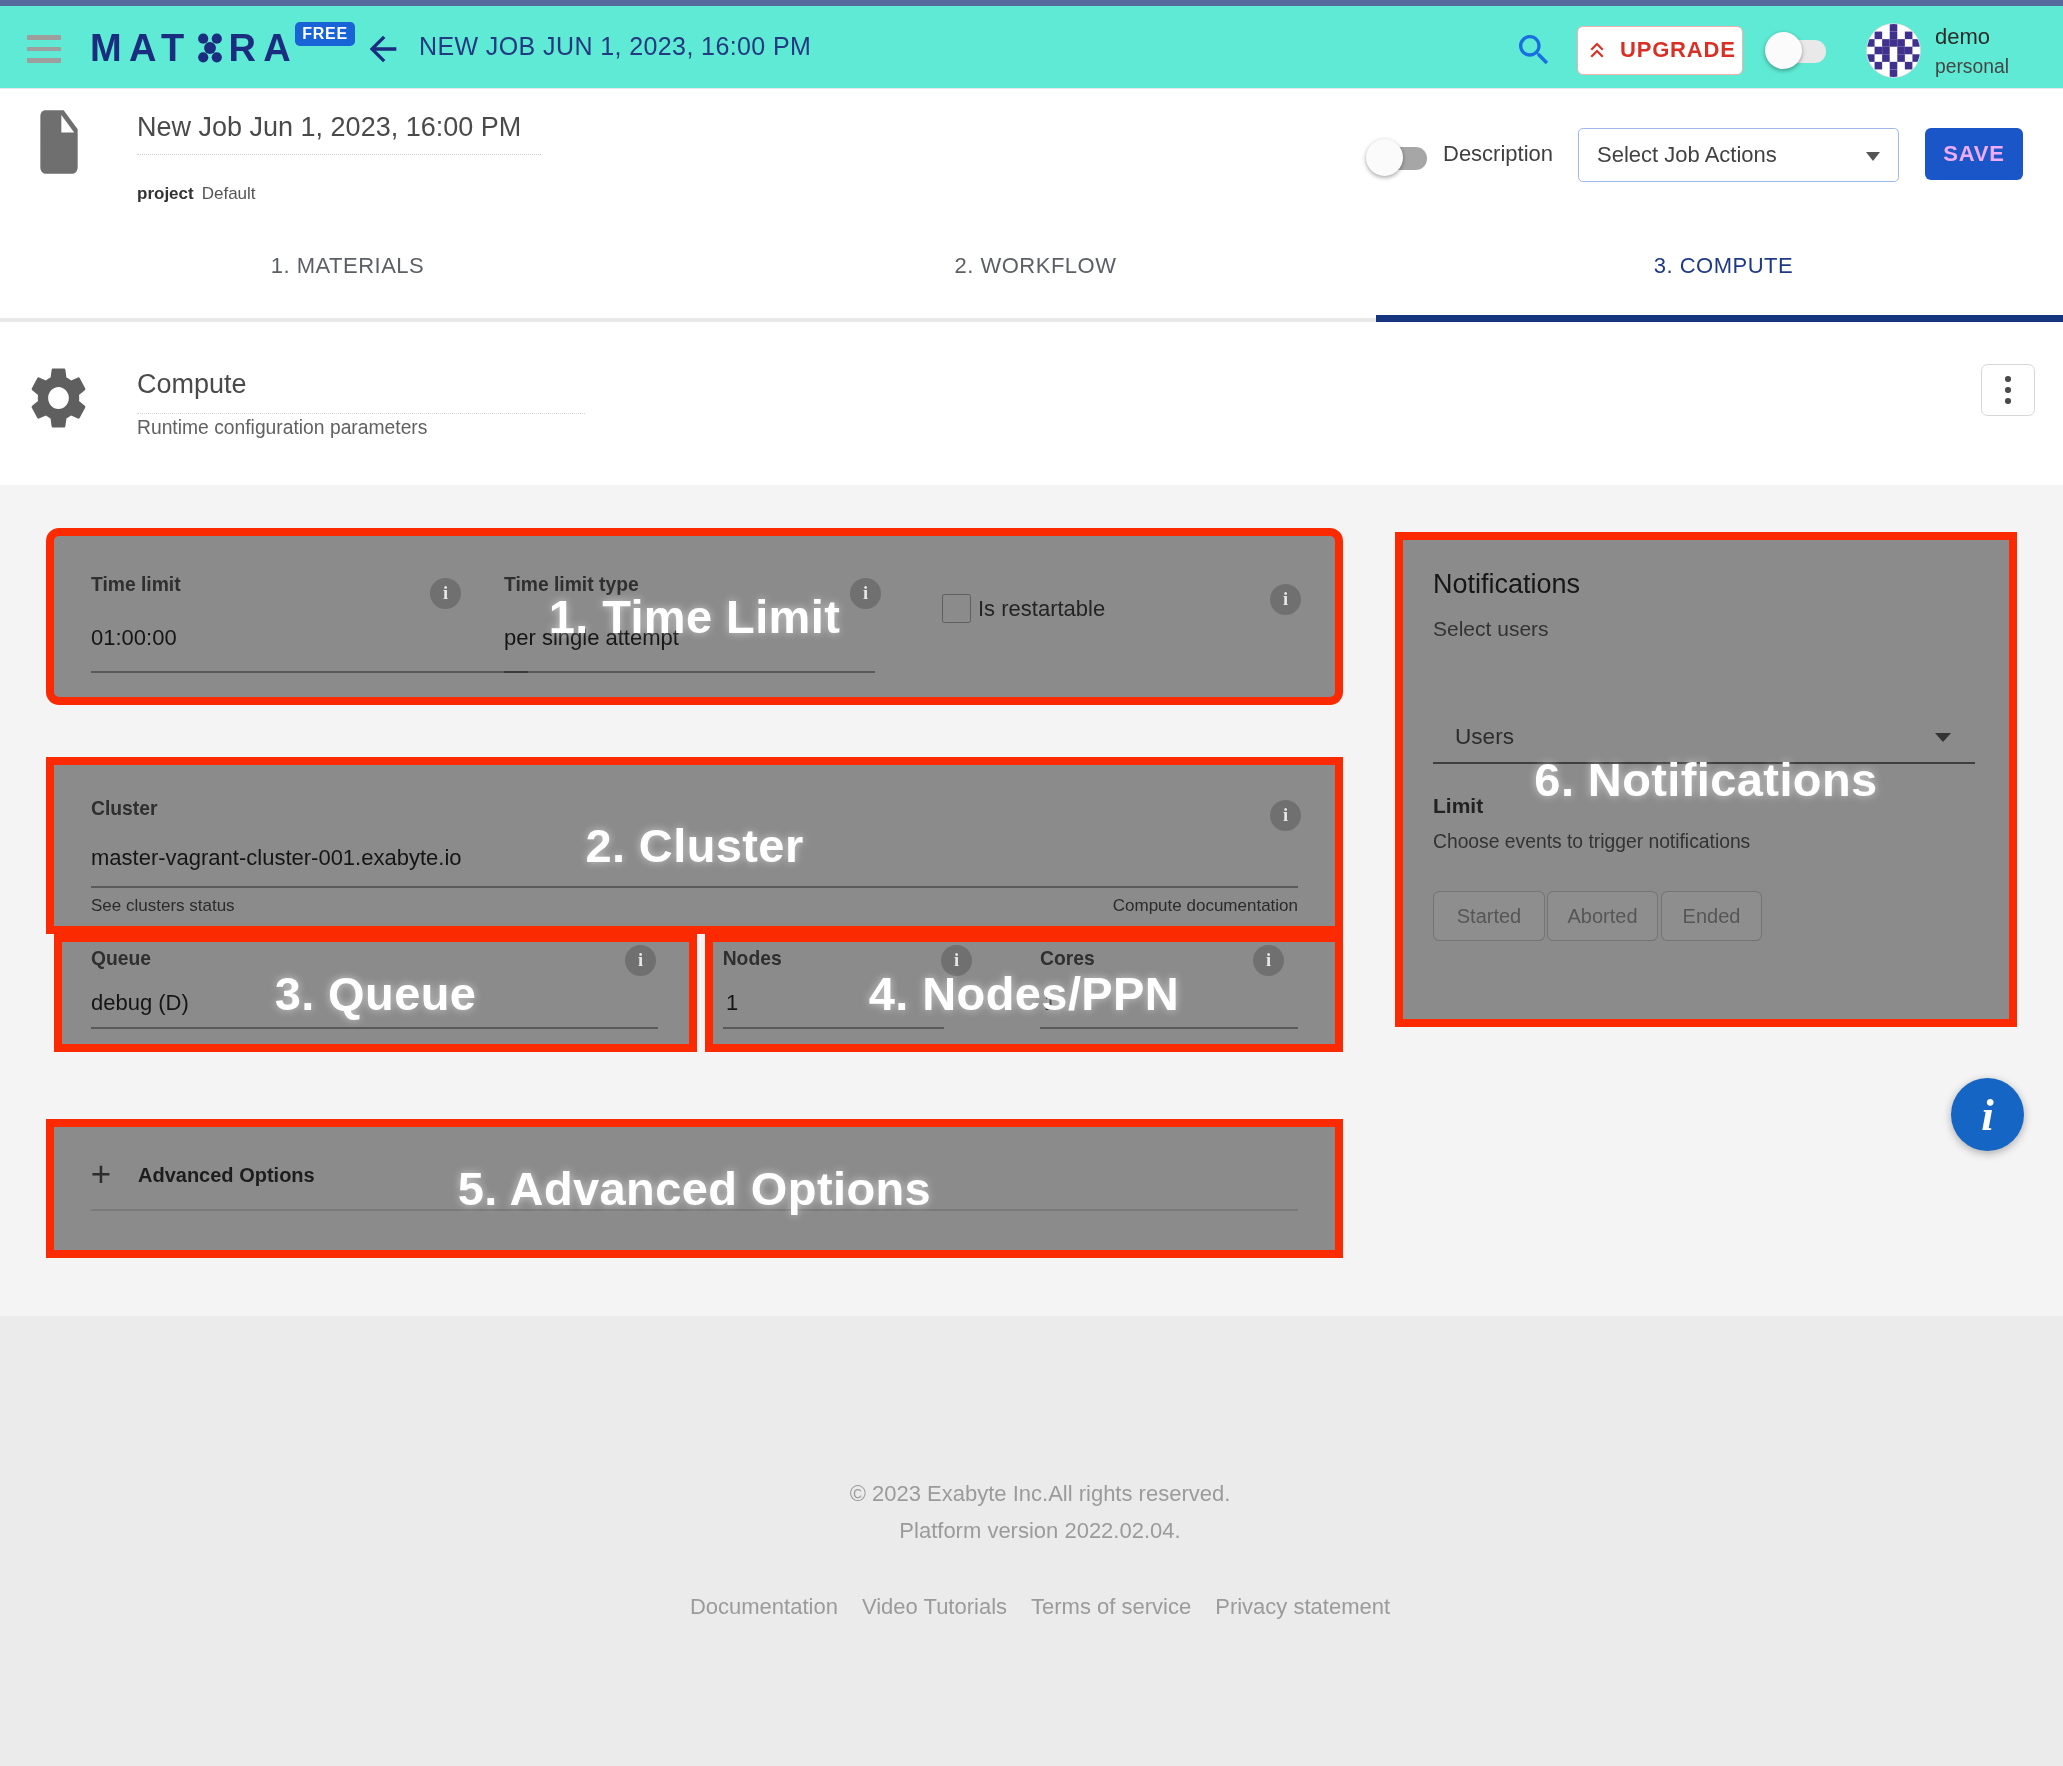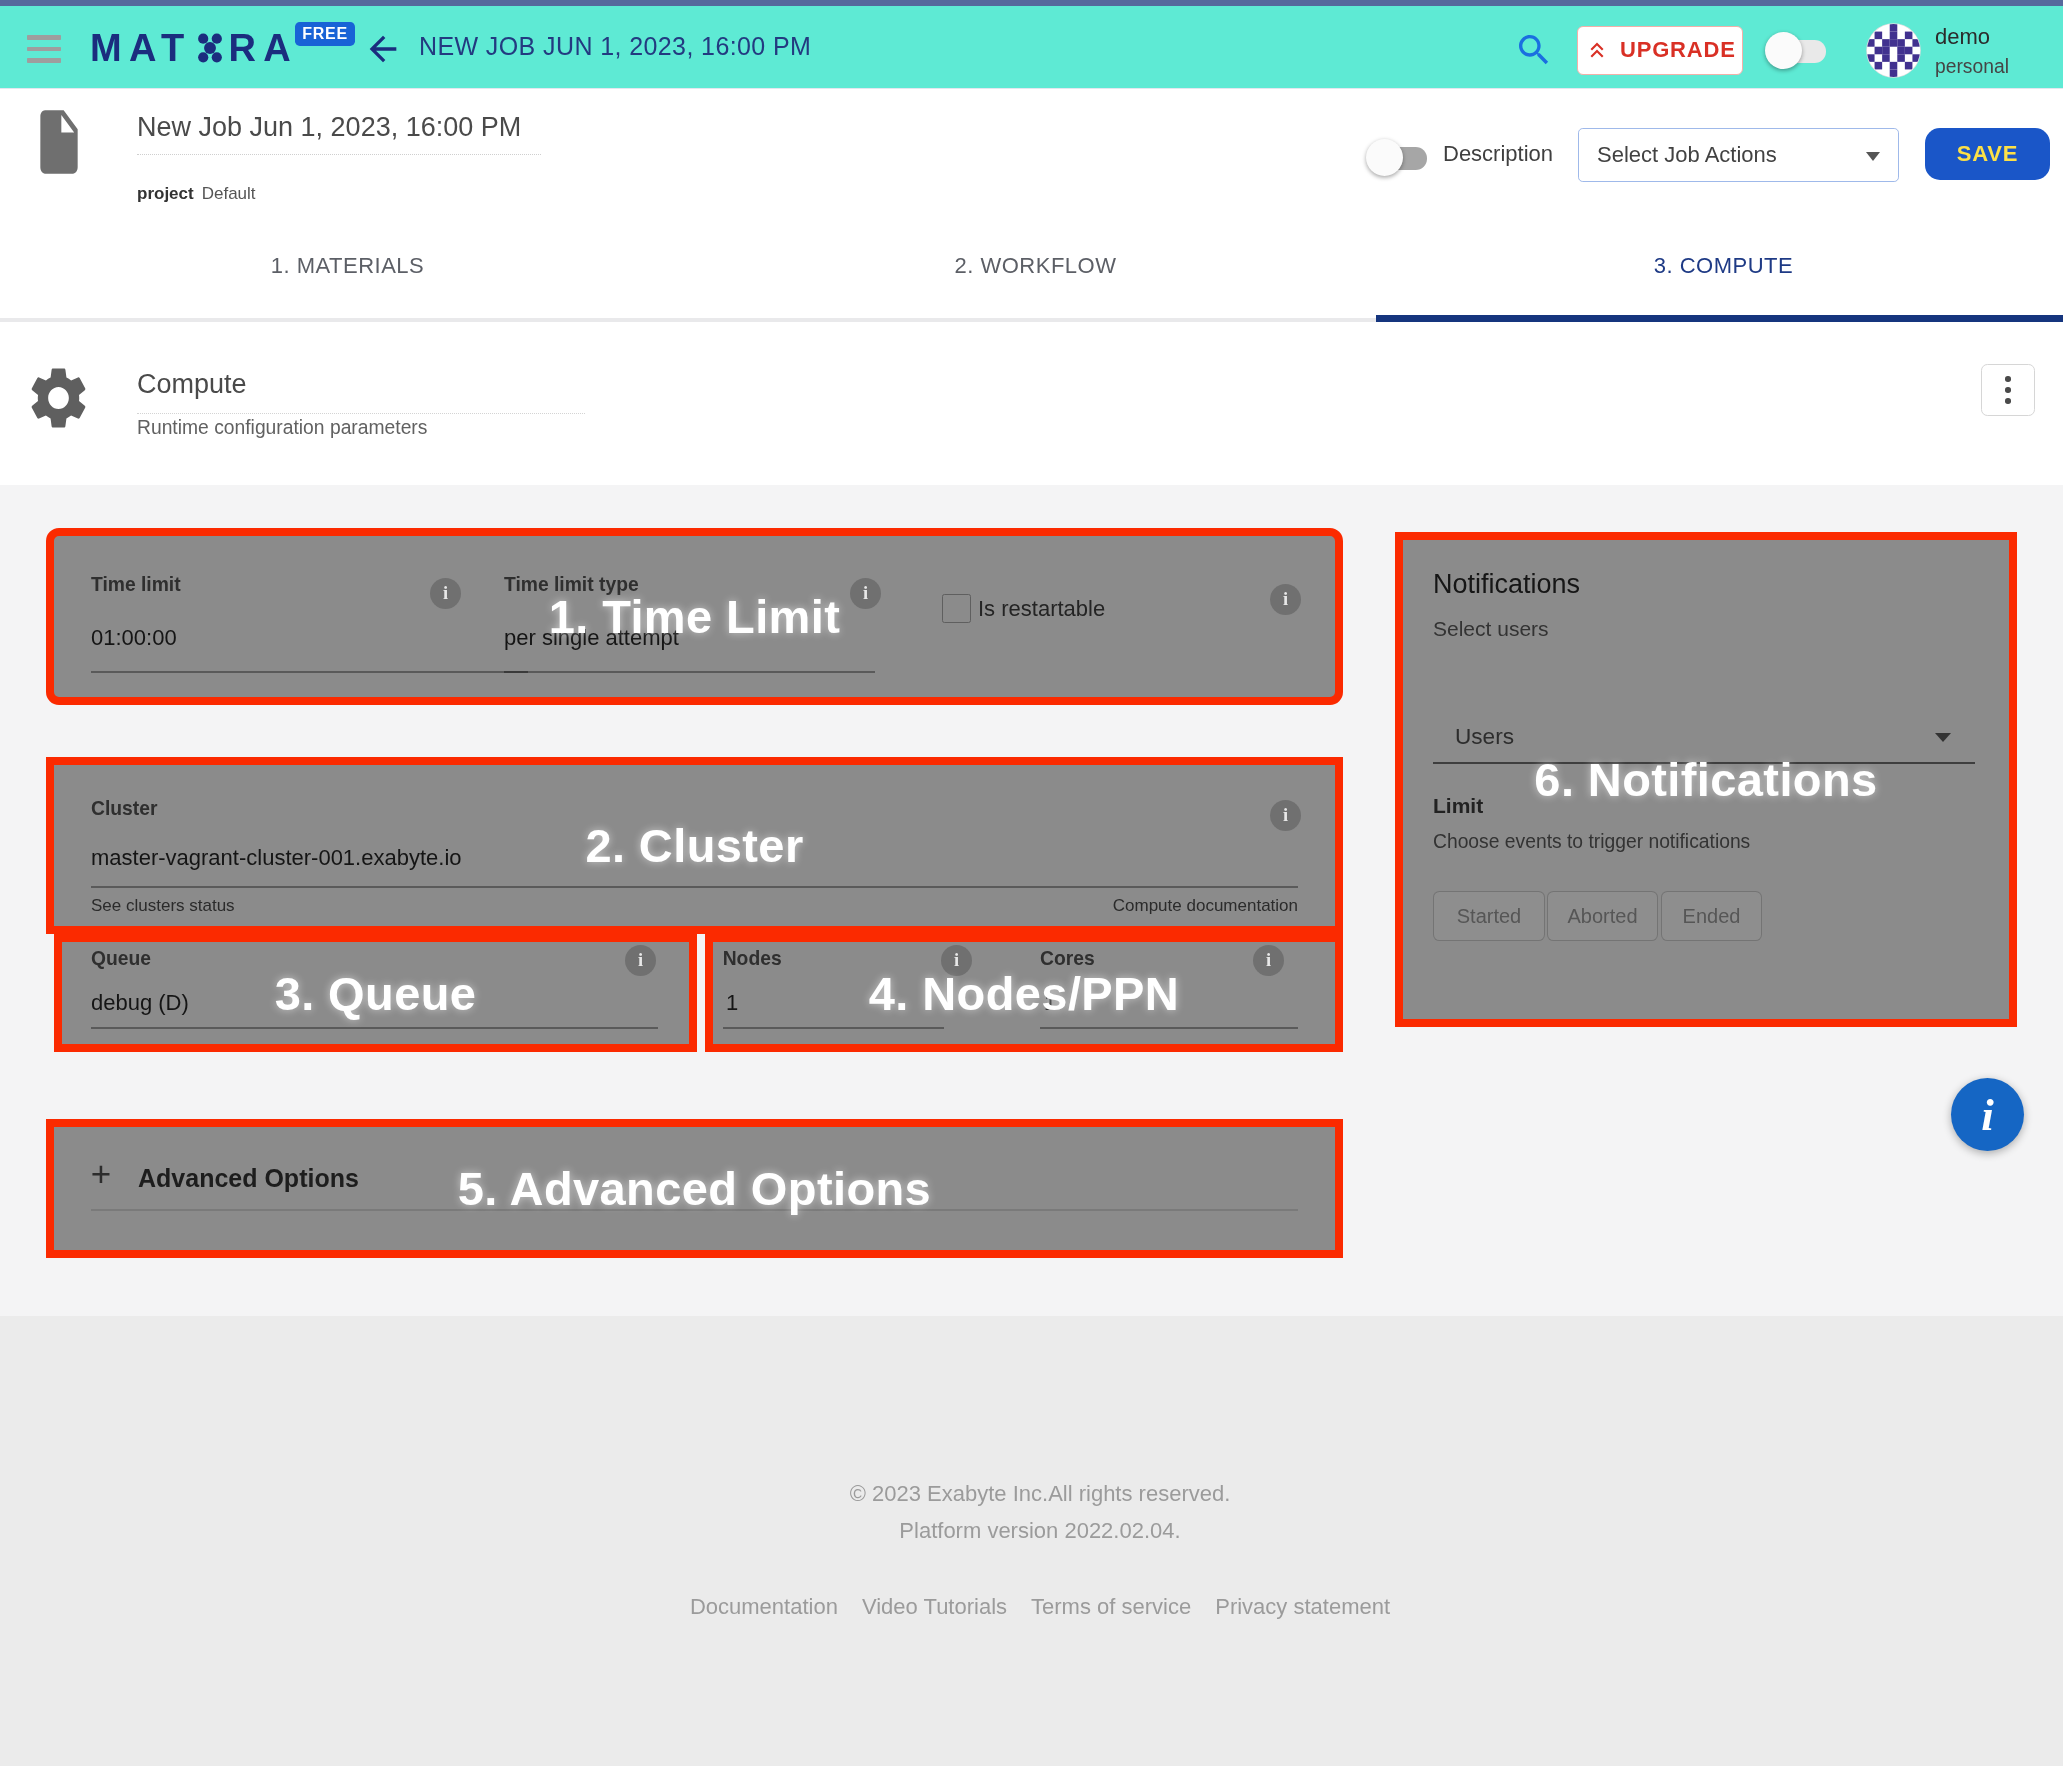--- a/index.html
+++ b/index.html
@@ -46,22 +46,22 @@
   .projline b{color:#333;margin-right:8px;}
   .desc-toggle{position:absolute;left:1369px;top:58px;width:58px;height:22.6px;border-radius:11.3px;
                background:#a6a6a6;cursor:pointer;}
   .desclabel{position:absolute;left:1443px;top:52px;font-size:22px;color:#3f3f3f;}
   .jobactions{position:absolute;left:1578px;top:39px;width:319px;height:52px;border:1.6px solid #9fb9ea;
               border-radius:4.8px;background:#fff;display:flex;align-items:center;cursor:pointer;}
   .jobactions .txt{font-size:22px;color:#424242;margin-left:18px;}
   .caret-down{position:absolute;right:18px;top:22.6px;width:0;height:0;
               border-left:7.3px solid transparent;border-right:7.3px solid transparent;
               border-top:9px solid #555;}
-  .savebtn{position:absolute;left:1925px;top:39px;width:125px;height:52px;background:#1a56c8;border:none;
-           border-radius:15px;color:#fde047;font-size:22px;font-weight:bold;letter-spacing:0.8px;cursor:pointer;
+  .savebtn{position:absolute;left:1925px;top:39px;width:98px;height:52px;background:#1a56c8;border:none;
+           border-radius:6px;color:#f0abfc;font-size:22px;font-weight:bold;letter-spacing:0.8px;cursor:pointer;
            font-family:"Liberation Sans",sans-serif;}
 
   
   .tabs{position:absolute;left:0;top:210px;width:2064px;height:112px;background:#fff;display:flex;}
   .tab{flex:1;display:flex;align-items:center;justify-content:center;font-size:22px;
        letter-spacing:0.5px;color:#5c5f66;font-weight:500;cursor:pointer;margin-left:7px;}
   .tab.active{color:#1e3a85;}
   .tabs-baseline{position:absolute;left:0;bottom:0;width:2064px;height:4px;background:#e9e9eb;}
   .tabs-activebar{position:absolute;right:0;bottom:0;width:688px;height:7.3px;background:#15357e;}
 
@@ -299,21 +299,21 @@
 
     <span class="fl" style="left:327px;top:6.4px;">Cores</span>
     <span class="info" style="left:540px;top:3.2px;"></span>
     <span class="fv" style="left:331px;top:48px;">1</span>
     <span class="ul" style="left:327px;top:85px;width:258px;"></span>
     <div class="annlabel">4. Nodes/PPN</div>
   </div>
 
   <div class="annbox" style="left:46px;top:1119px;width:1297px;height:139px;">
     <span class="plus" style="left:31px;top:31px;"></span>
-    <span class="fl" style="left:84px;top:37px;font-size:25px;color:#1d1d1d;font-weight:bold;">Advanced Options</span>
+    <span class="fl" style="left:84px;top:37px;font-size:20px;color:#1d1d1d;font-weight:bold;">Advanced Options</span>
     <span class="ul" style="left:37px;top:82px;width:1207px;background:rgba(0,0,0,0.12);"></span>
     <div class="annlabel">5. Advanced Options</div>
   </div>
 
   <div class="annbox" style="left:1395px;top:532px;width:622px;height:495px;">
     <span class="ntitle" style="left:30px;top:29px;">Notifications</span>
     <span class="nsub" style="left:30px;top:77px;">Select users</span>
 
     <span class="nusers" style="left:52px;top:184px;">Users</span>
     <span class="ncaret" style="left:532px;top:193px;"></span>

